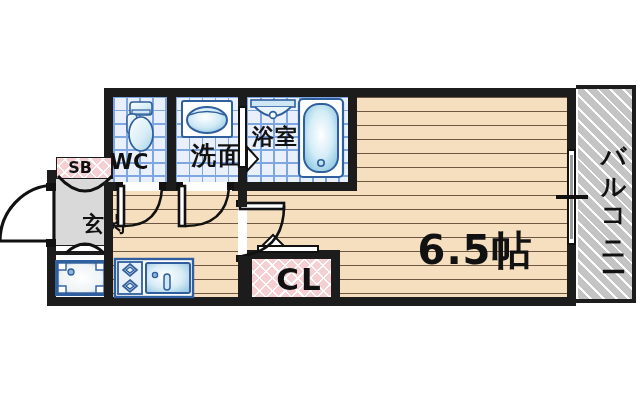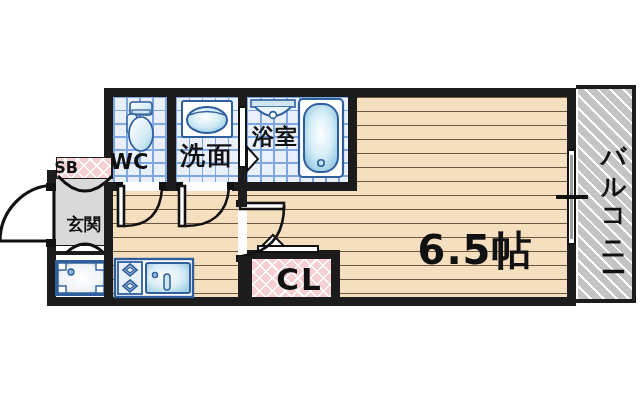--- a/index.html
+++ b/index.html
@@ -42,21 +42,21 @@
   }
 
   
   .lbl{display:flex;align-items:center;justify-content:center;
        color:#111;font-weight:700;line-height:1;white-space:nowrap;}
   .lbl-room-name{font-size:38px;letter-spacing:2px;}
   .lbl-room-size{font-size:40px;letter-spacing:1px;}
   .lbl-wc{font-size:21px;letter-spacing:0px;}
   .lbl-senmen{font-size:25px;letter-spacing:2px;}
   .lbl-yokushitsu{font-size:22px;letter-spacing:1px;}
-  .lbl-genkan{font-size:17px;letter-spacing:0px;}
+  .lbl-genkan{font-size:21px;letter-spacing:0px;margin-left:20px;}
   .lbl-sb{font-size:16px;}
   .lbl-cl{font-size:31px;letter-spacing:2px;}
   .lbl-balcony{font-size:25px;writing-mode:vertical-rl;letter-spacing:4px;
                font-weight:700;display:block;text-align:center;}
 
   svg{display:block;overflow:visible;}
 </style>
 </head>
 <body>
 
@@ -98,21 +98,21 @@
       </linearGradient>
     </defs>
     <rect x="12" y="2" width="22" height="13" rx="3" fill="url(#gToilet)" stroke="#2f5f9e" stroke-width="1.6"></rect>
     <rect x="14" y="10" width="18" height="4" fill="#cfe6f5" stroke="#2f5f9e" stroke-width="1.2"></rect>
     <rect x="9" y="14" width="10" height="20" rx="4" fill="url(#gToilet)" stroke="#2f5f9e" stroke-width="1.5"></rect>
     <ellipse cx="23" cy="34" rx="12" ry="17" fill="url(#gToilet)" stroke="#2f5f9e" stroke-width="1.7"></ellipse>
   </svg>
 
   <div class="abs floor-tile" style="left:176px;top:97px;width:62px;height:85px;"></div>
   <div class="abs wall" style="left:238px;top:88px;width:9px;height:94px;"></div>
-  <div class="abs lbl lbl-senmen" style="left:176px;top:140px;width:62px;height:30px;">洗面</div>
+  <div class="abs lbl lbl-senmen" style="left:176px;top:140px;width:84px;height:30px;">洗面</div>
 
   <svg class="abs" style="left:180px;top:99px;" width="54" height="42" viewBox="0 0 54 42">
     <defs>
       <radialGradient id="gBasin" cx="45%" cy="40%" r="65%">
         <stop offset="0%" stop-color="#ffffff"></stop>
           <stop offset="60%" stop-color="#cfeaf5"></stop>
         <stop offset="100%" stop-color="#93c9e2"></stop>
       </radialGradient>
     </defs>
     <rect x="2" y="2" width="50" height="36" rx="2" fill="#ffffff" stroke="#2f5f9e" stroke-width="2"></rect>
@@ -139,21 +139,21 @@
     </defs>
     <rect x="2" y="2" width="44" height="78" rx="4" fill="#ffffff" stroke="#2f5f9e" stroke-width="2.2"></rect>
     <rect x="7" y="7" width="34" height="68" rx="15" fill="url(#gTub)" stroke="#2f5f9e" stroke-width="2"></rect>
     <circle cx="24" cy="66" r="3.2" fill="none" stroke="#2f5f9e" stroke-width="1.6"></circle>
   </svg>
 
   <div class="abs floor-genkan" style="left:56px;top:179px;width:57px;height:74px;"></div>
   <div class="abs lbl lbl-genkan" style="left:54px;top:210px;width:60px;height:28px;">玄関</div>
 
   <div class="abs fill-closet" style="left:56px;top:157px;width:56px;height:22px;border:1.5px solid #1c1c1c;"></div>
-  <div class="abs lbl lbl-sb" style="left:38px;top:158px;width:56px;height:20px;">SB</div>
+  <div class="abs lbl lbl-sb" style="left:52px;top:158px;width:56px;height:20px;">SB</div>
 
   <div class="abs" style="left:56px;top:251px;width:57px;height:4px;background:#1c1c1c;"></div>
   <div class="abs" style="left:56px;top:245px;width:57px;height:6px;background:#ffffff;border-top:1.5px solid #1c1c1c;"></div>
 
   <svg class="abs" style="left:56px;top:176px;" width="58" height="36" viewBox="0 0 58 36">
     <path d="M2 0 Q29 30 56 0" fill="none" stroke="#111" stroke-width="3"></path>
   </svg>
   <svg class="abs" style="left:56px;top:233px;" width="58" height="22" viewBox="0 0 58 22">
     <path d="M10 20 Q29 2 48 20" fill="none" stroke="#111" stroke-width="3"></path>
   </svg>

